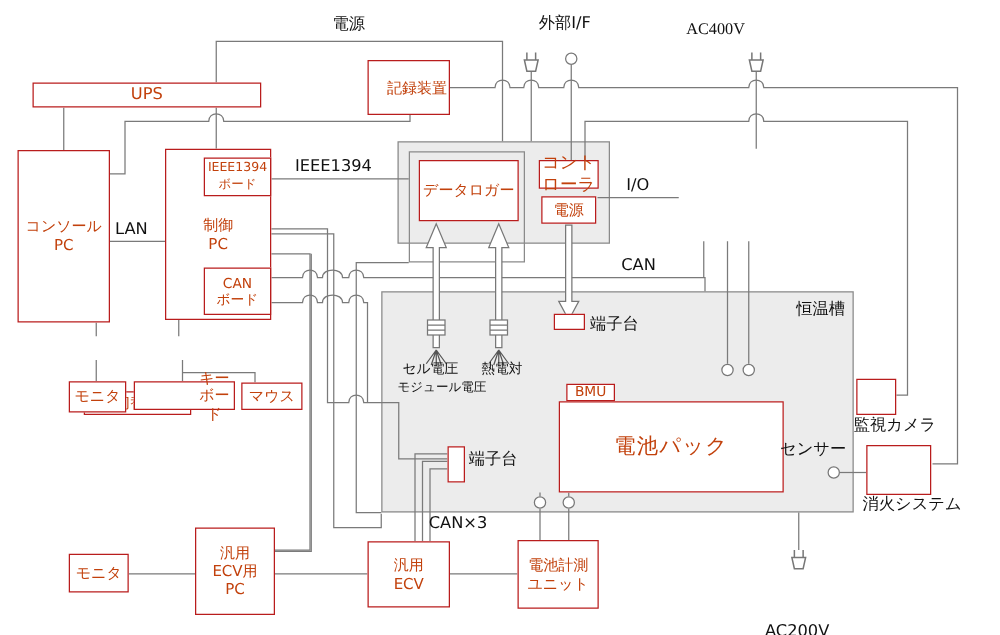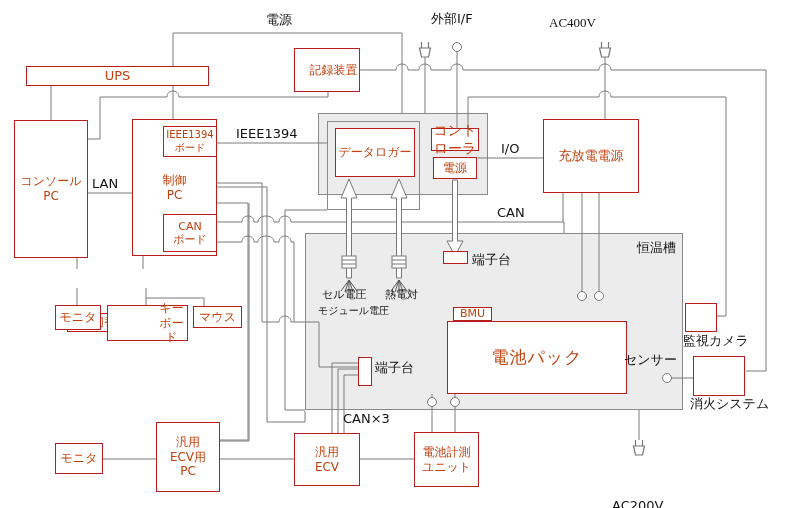--- a/index.html
+++ b/index.html
@@ -98,28 +98,27 @@
   <div class="bx" style="left:132px;top:119px;width:85px;height:137px;">制御
 PC</div>
   <div class="bx" style="left:163px;top:126px;width:54px;height:31px;font-size:10px;">IEEE1394
 ボード</div>
   <div class="bx" style="left:163px;top:214px;width:54px;height:38px;font-size:11px;">CAN
 ボード</div>
   <div class="bx" style="left:294px;top:48px;width:66px;height:44px;padding-left:13px;">記録装置</div>
   <div class="bx" style="left:335px;top:128px;width:80px;height:49px;">データロガー</div>
   <div class="bx" style="left:431px;top:128px;width:48px;height:23px;font-size:14px;">コントローラ</div>
   <div class="bx" style="left:433px;top:157px;width:44px;height:22px;">電源</div>
-  <div class="bx" style="left:543px;top:119px;width:96px;height:74px;font-size:13px;">充放電電源</div>
   <div class="bx" style="left:443px;top:251px;width:25px;height:13px;"></div>
   <div class="bx" style="left:358px;top:357px;width:14px;height:29px;"></div>
   <div class="bx" style="left:453px;top:307px;width:39px;height:14px;font-size:11px;">BMU</div>
   <div class="bx" style="left:447px;top:321px;width:180px;height:73px;font-size:17px;letter-spacing:1px;">電池パック</div>
   <div class="bx" style="left:67px;top:269px;width:86px;height:19px;margin-top:44px;">切替器</div>
   <div class="bx" style="left:55px;top:305px;width:46px;height:25px;">モニタ</div>
-  <div class="bx" style="left:107px;top:305px;width:81px;height:36px;padding-left:48px;">キーボード</div>
+  <div class="bx" style="left:107px;top:305px;width:81px;height:23px;padding-left:48px;">キーボード</div>
   <div class="bx" style="left:193px;top:306px;width:49px;height:22px;">マウス</div>
   <div class="bx" style="left:55px;top:443px;width:48px;height:31px;">モニタ</div>
   <div class="bx" style="left:156px;top:422px;width:64px;height:70px;">汎用
 ECV用
 PC</div>
   <div class="bx" style="left:294px;top:433px;width:66px;height:53px;">汎用
 ECV</div>
   <div class="bx" style="left:414px;top:432px;width:65px;height:55px;">電池計測
 ユニット</div>
   <div class="bx" style="left:685px;top:303px;width:32px;height:29px;"></div>

